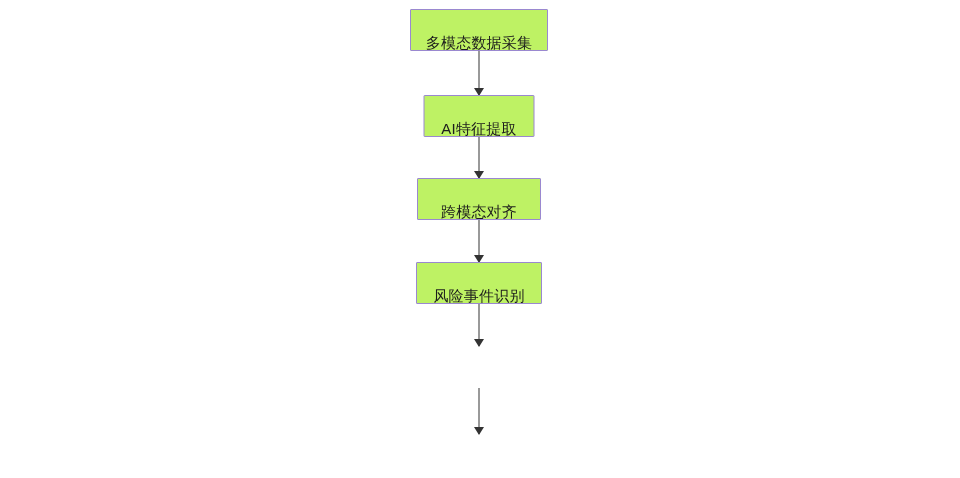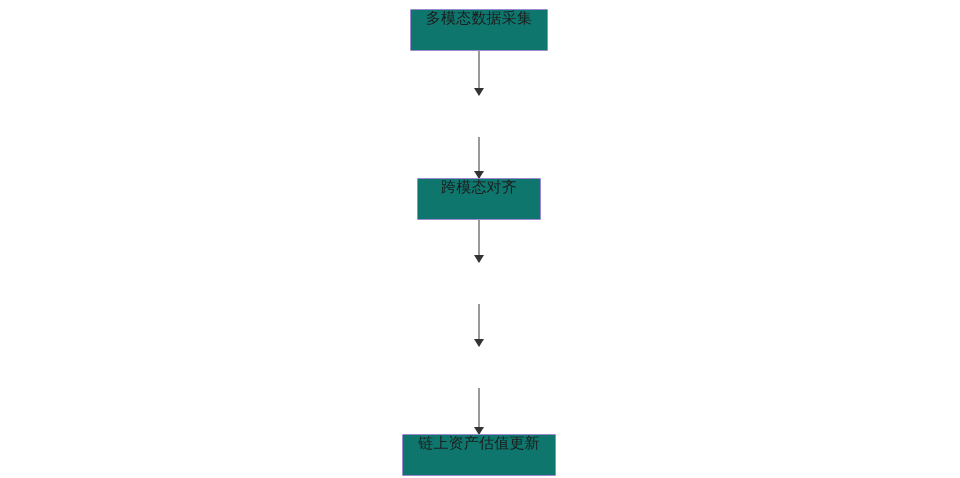--- a/index.html
+++ b/index.html
@@ -18,26 +18,26 @@
     position: relative;
     width: 960px;
     height: 478px;
     background: #ffffff;
   }
 
   
   .node {
     position: absolute;
     box-sizing: border-box;
-    background: #0f766e;
+    background: #bef264;
     border: 1px solid #9A88D0;
     border-radius: 1px;
     height: 42px;
     display: flex;
-    align-items: flex-start;
+    align-items: flex-end;
     justify-content: center;
     transform: translateX(-50%);
   }
   .node-label {
     font-size: 15px;
     line-height: 1;
     color: #1c1c1c;
     white-space: nowrap;
     letter-spacing: 0.2px;
   }
@@ -80,32 +80,35 @@
 <body>
 
 <div id="flowchart">
 
   <div class="node n1">
     <span class="node-label">多模态数据采集</span>
   </div>
 
   <div class="edge e1"></div>
 
+  <div class="node n2">
+    <span class="node-label">AI特征提取</span>
+  </div>
 
   <div class="edge e2"></div>
 
   <div class="node n3">
     <span class="node-label">跨模态对齐</span>
   </div>
 
   <div class="edge e3"></div>
 
+  <div class="node n4">
+    <span class="node-label">风险事件识别</span>
+  </div>
 
   <div class="edge e4"></div>
 
 
   <div class="edge e5"></div>
 
-  <div class="node n6">
-    <span class="node-label">链上资产估值更新</span>
-  </div>
 
 </div>
 
 </body></html>

